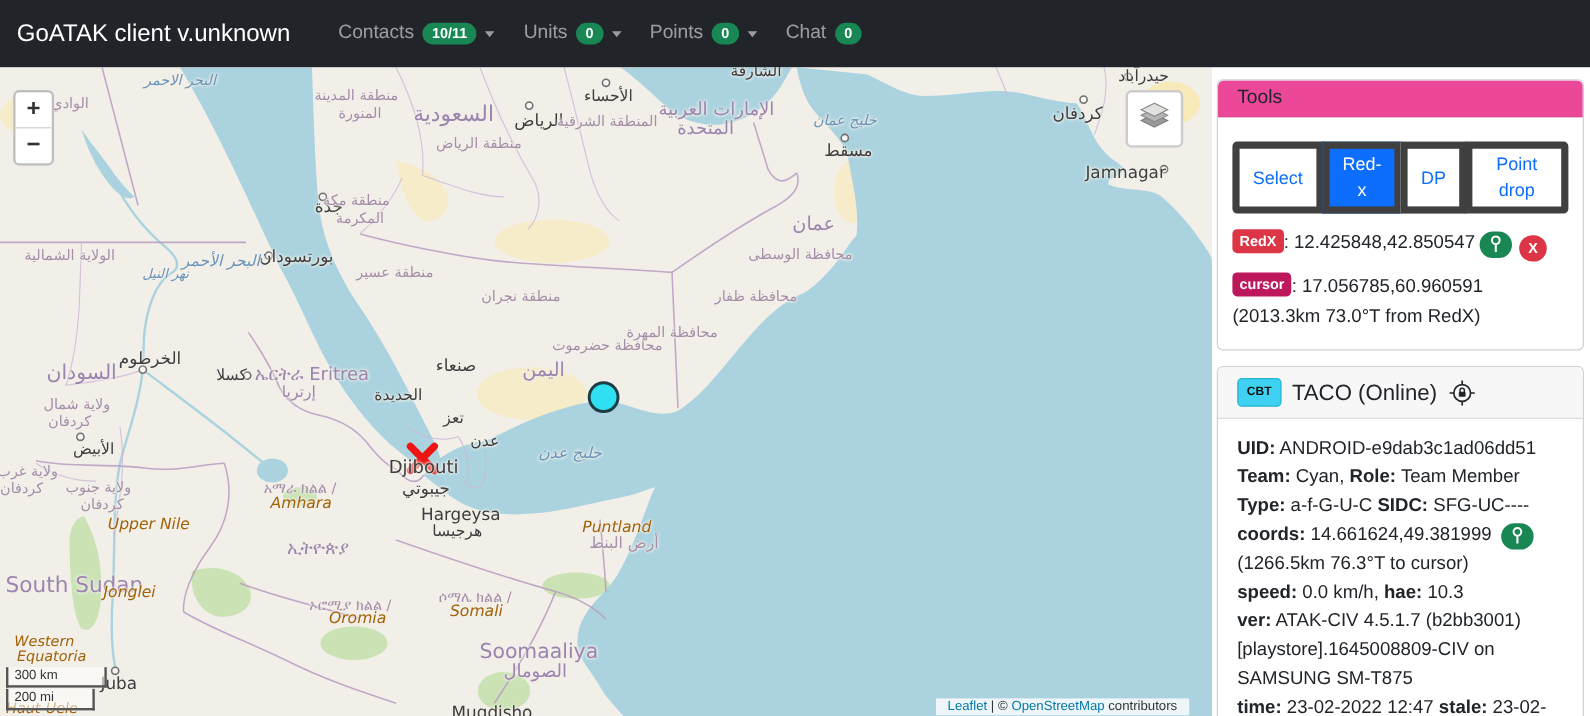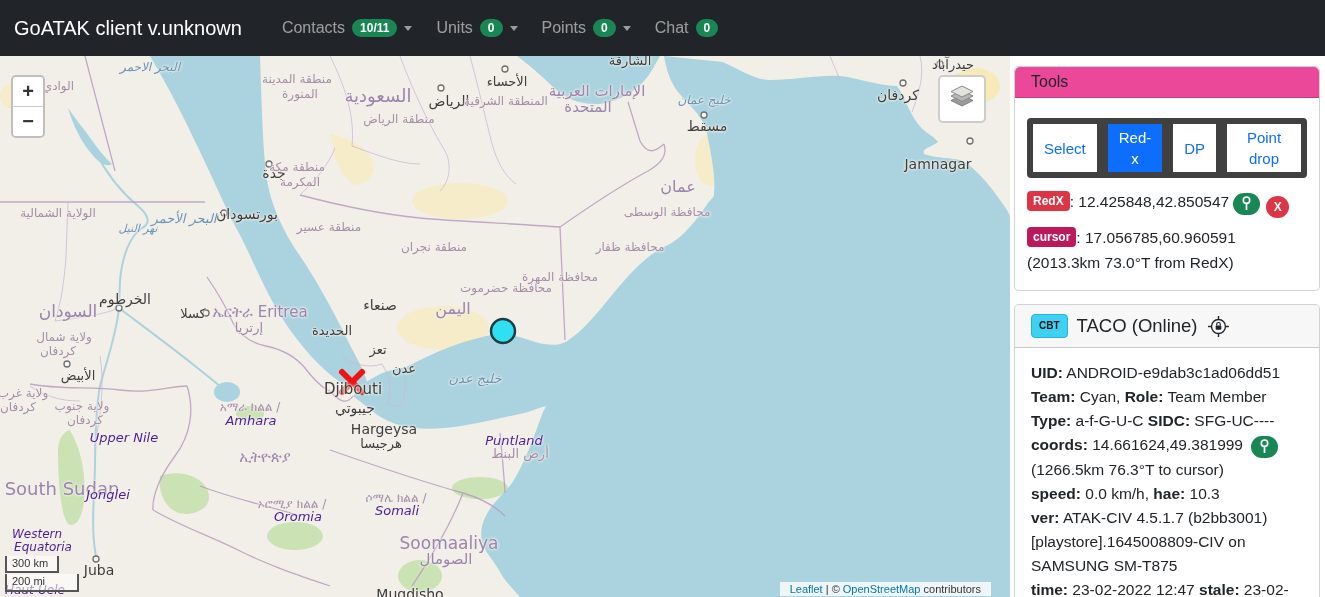--- a/index.html
+++ b/index.html
@@ -19,37 +19,37 @@
     border-top:5px solid rgba(255,255,255,.55);margin-left:7px;}
 
   
   .map{position:absolute;left:0;top:56px;width:1010px;height:541px;background:#f2efe9;overflow:hidden;}
   .map svg.base{position:absolute;left:0;top:0;}
   .ml{position:absolute;transform:translate(-50%,-50%);white-space:nowrap;pointer-events:none;
     font-family:"DejaVu Sans",sans-serif;
     text-shadow:0 0 2px #f2efe9,0 0 3px #f2efe9,0 0 3px #f2efe9;}
   .ml-country{color:#9b84ad;font-size:17px;}
   .ml-region{color:#a58ea8;font-size:12px;}
-  .ml-region-i{color:#4c1d95;font-size:12px;font-style:italic;}
+  .ml-region-i{color:#a16207;font-size:12px;font-style:italic;}
   .ml-city{color:#3d3d3d;font-size:13px;}
   .ml-water{color:#6a93b8;font-size:12px;font-style:italic;}
 
   
   .lf-zoom{position:absolute;left:11px;top:19px;width:30px;border:2px solid rgba(0,0,0,.25);
     border-radius:5px;background:#fff;overflow:hidden;z-index:10;}
   .lf-zoom .zb{width:30px;height:29px;display:flex;align-items:center;justify-content:center;
     font-size:20px;font-weight:700;color:#333;cursor:pointer;background:#fff;}
   .lf-zoom .zb+.zb{border-top:1px solid #ccc;}
   .lf-layers{position:absolute;left:938px;top:19px;width:44px;height:44px;background:#fff;
     border:2px solid rgba(0,0,0,.2);border-radius:5px;display:flex;align-items:center;
     justify-content:center;cursor:pointer;z-index:10;}
   .lf-scale{position:absolute;left:5px;bottom:5px;z-index:10;font-size:11px;color:#333;}
   .lf-scale .bar{border:2px solid #555;border-top:none;background:rgba(255,255,255,.55);
     padding:1px 5px;line-height:1.25;box-sizing:border-box;}
-  .lf-scale .bar.km{width:54px;}
+  .lf-scale .bar.km{width:84px;}
   .lf-scale .bar.mi{width:74px;margin-top:1px;}
   .lf-attr{position:absolute;right:19px;bottom:1px;background:rgba(255,255,255,.8);
     font-size:11px;color:#333;padding:1px 10px;z-index:10;}
   .lf-attr .lnk{color:#0078A8;cursor:pointer;}
 
   
   .sidebar{position:absolute;left:1010px;top:56px;width:315px;height:541px;background:#fff;
     box-sizing:border-box;padding:10px 5px 0 4px;overflow:hidden;}
   .card{border:1px solid rgba(0,0,0,.175);border-radius:5px;background:#fff;}
   .card-header{background:#ec4899;border-bottom:1px solid rgba(0,0,0,.175);
@@ -235,21 +235,21 @@
         <span class="ml ml-country" style="font-size: 15px; left: 597px; top: 35px;">الإمارات العربية</span>
         <span class="ml ml-country" style="font-size: 15px; left: 588px; top: 51px;">المتحدة</span>
         <span class="ml ml-city" style="left: 630px; top: 4px;">الشارقة</span>
         <span class="ml ml-water" style="left: 704px; top: 44px;">خليج عمان</span>
         <span class="ml ml-city" style="font-size: 14px; left: 707px; top: 70px;">مسقط</span>
         <span class="ml ml-country" style="font-size: 16px; left: 678px; top: 130px;">عمان</span>
         <span class="ml ml-region" style="left: 667px; top: 156px;">محافظة الوسطى</span>
         <span class="ml ml-region" style="left: 630px; top: 191px;">محافظة ظفار</span>
         <span class="ml ml-city" style="font-size: 14px; left: 898px; top: 39px;">كردفان</span>
         <span class="ml ml-city" style="left: 953px; top: 8px;">حيدرآباد</span>
-        <span class="ml ml-city" style="font-size: 14px; left: 938px; top: 88px; margin-top: 20px;">Jamnagar</span>
+        <span class="ml ml-city" style="font-size: 14px; left: 938px; top: 88px;">Jamnagar</span>
         <span class="ml ml-city" style="font-size: 14px; left: 274px; top: 117px;">جدة</span>
         <span class="ml ml-region" style="left: 297px; top: 111px;">منطقة مكة</span>
         <span class="ml ml-region" style="left: 300px; top: 126px;">المكرمة</span>
         <span class="ml ml-region" style="left: 329px; top: 171px;">منطقة عسير</span>
         <span class="ml ml-region" style="left: 434px; top: 191px;">منطقة نجران</span>
         <span class="ml ml-city" style="font-size: 14px; left: 247px; top: 158px;">بورتسودان</span>
         <span class="ml ml-water" style="font-size: 13px; left: 184px; top: 162px;">البحر الأحمر</span>
         <span class="ml ml-region" style="left: 58px; top: 157px;">الولاية الشمالية</span>
         <span class="ml ml-water" style="font-size: 11px; left: 138px; top: 172px;">نهر النيل</span>
         <span class="ml ml-city" style="left: 193px; top: 257px;">كسلا</span>

